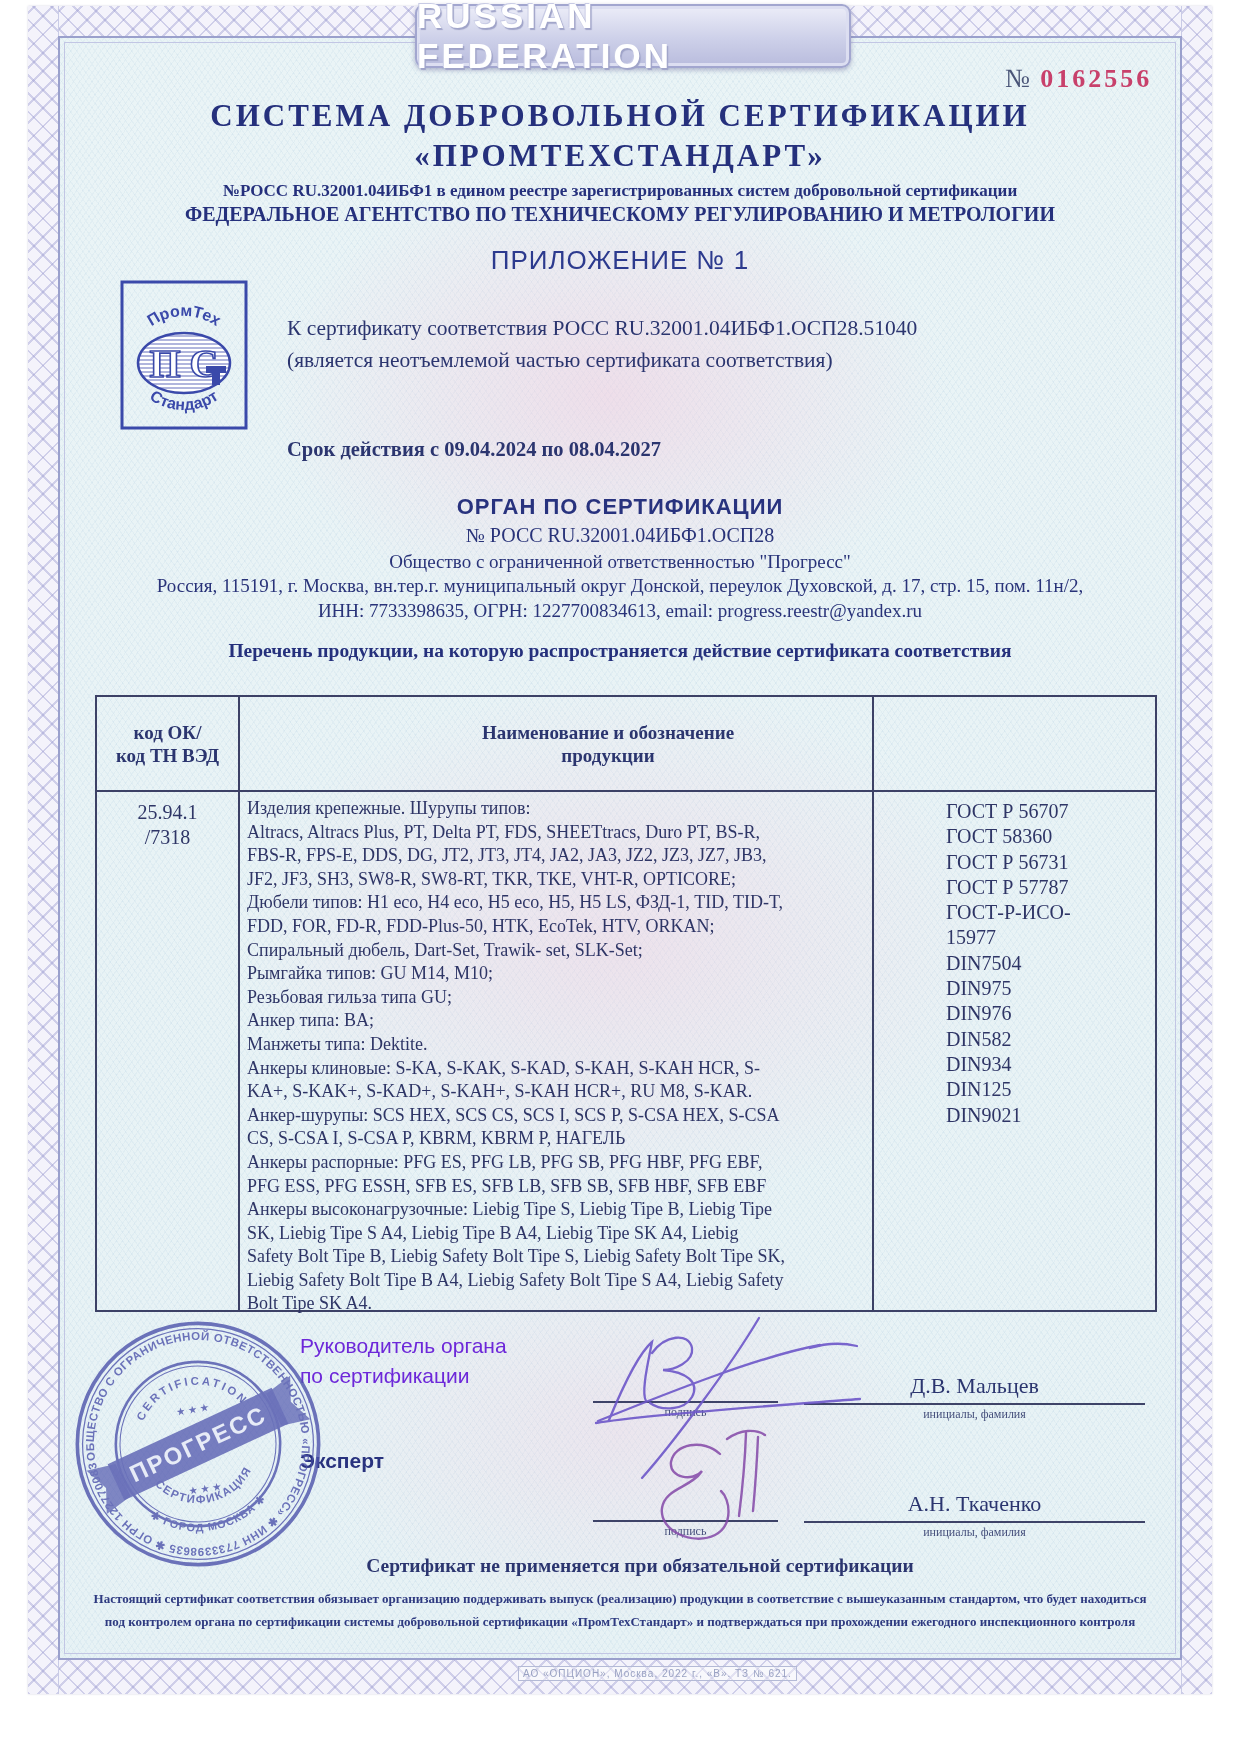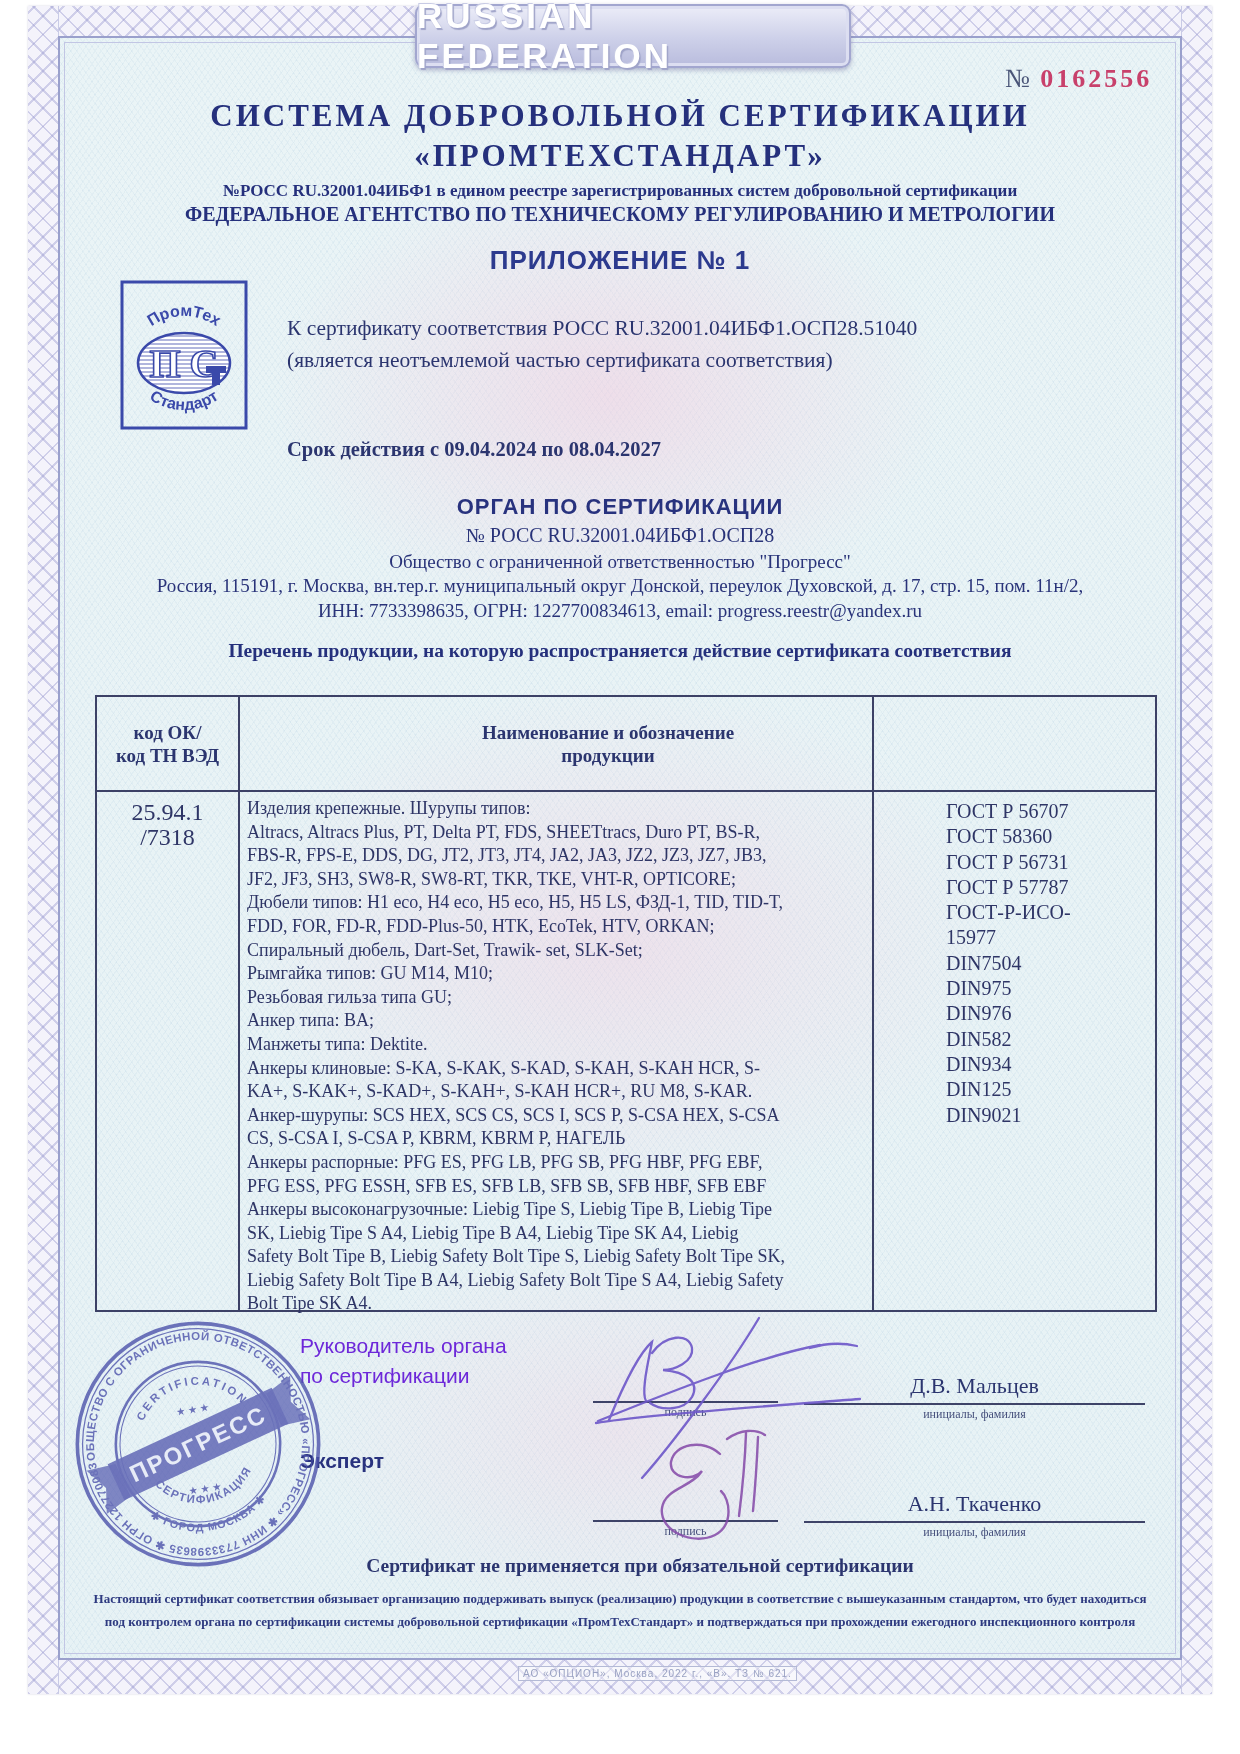--- a/index.html
+++ b/index.html
@@ -39,21 +39,21 @@
      color:#ffffff;text-shadow:1.5px 1.5px 1px #9fa3c8, -1px -1px 0 #c8cbe5;}
 
   
   .center{left:60px;right:60px;text-align:center;}
   #certNo{left:1005px;top:64px;font-size:26px;letter-spacing:2px;color:#4a5578;white-space:nowrap;}
   #certNo .num{color:#c8406b;font-weight:bold;letter-spacing:3px;}
   #title1{top:98px;font-size:31px;font-weight:bold;letter-spacing:3px;color:#25307c;}
   #title2{top:138px;font-size:31px;font-weight:bold;letter-spacing:3px;color:#25307c;}
   #registry{top:181px;font-size:17px;font-weight:bold;color:#25307c;}
   #agency{top:203px;font-size:20px;font-weight:bold;color:#25307c;}
-  #appendix{top:245px;font-family:"Liberation Sans",sans-serif;font-size:26px;font-weight:bold;
+  #appendix{top:245px;font-family:"Liberation Sans",sans-serif;font-size:26px;font-weight:normal;
             letter-spacing:1px;color:#2c3a8e;}
   #certline1{left:287px;top:316px;font-size:21.5px;color:#2b356f;}
   #certline2{left:287px;top:348px;font-size:21.5px;color:#2b356f;}
   #validity{left:287px;top:438px;font-size:20.5px;font-weight:bold;color:#2b356f;}
   #orgHead{top:494px;font-family:"Liberation Sans",sans-serif;font-size:22px;font-weight:bold;
            letter-spacing:1px;color:#28327e;}
   #orgNum{top:524px;font-size:20px;}
   #orgName{top:551px;font-size:19px;}
   #orgAddr{top:575px;font-size:19px;}
   #orgContacts{top:600px;font-size:19px;}
@@ -63,21 +63,21 @@
   #ptable{left:95px;top:695px;width:1062px;height:617px;border:2px solid #3c4166;box-sizing:border-box;}
   #ptable .vline1{position:absolute;left:141px;top:0;bottom:0;width:2px;background:#3c4166;}
   #ptable .vline2{position:absolute;left:775px;top:0;bottom:0;width:2px;background:#3c4166;}
   #ptable .hline{position:absolute;left:0;right:0;top:93px;height:2px;background:#3c4166;}
   .th{position:absolute;top:0;height:93px;font-weight:bold;font-size:19px;color:#2b356f;
       display:flex;flex-direction:column;align-items:center;justify-content:center;line-height:23px;text-align:center;}
   .th.c1{left:0;width:141px;}
   .th.c2{left:143px;width:736px;}
   .th.c3{left:777px;width:283px;line-height:22px;}
   .td{position:absolute;top:95px;bottom:0;font-size:18px;color:#2e3566;}
-  .td.c1{left:0;width:141px;text-align:center;padding-top:8px;line-height:25px;font-size:24px;}
+  .td.c1{left:0;width:141px;text-align:center;padding-top:8px;line-height:25px;font-size:20px;}
   .td.c2{left:143px;width:632px;padding:5px 2px 0 7px;box-sizing:border-box;line-height:23.6px;}
   .td.c2 div{white-space:nowrap;}
   .td.c3{left:777px;width:283px;padding:7px 0 0 72px;box-sizing:border-box;font-size:20px;line-height:25.3px;}
 
   
   #roleHead{left:300px;top:1331px;font-family:"Liberation Sans",sans-serif;font-size:21px;font-weight:normal;
             line-height:30px;color:#6d28d9;}
   #roleExpert{left:300px;top:1449px;font-family:"Liberation Sans",sans-serif;font-size:21px;font-weight:bold;color:#28327e;}
   .sigline{height:0;border-top:2px solid #3e4368;}
   #sline1{left:593px;top:1401px;width:185px;}

